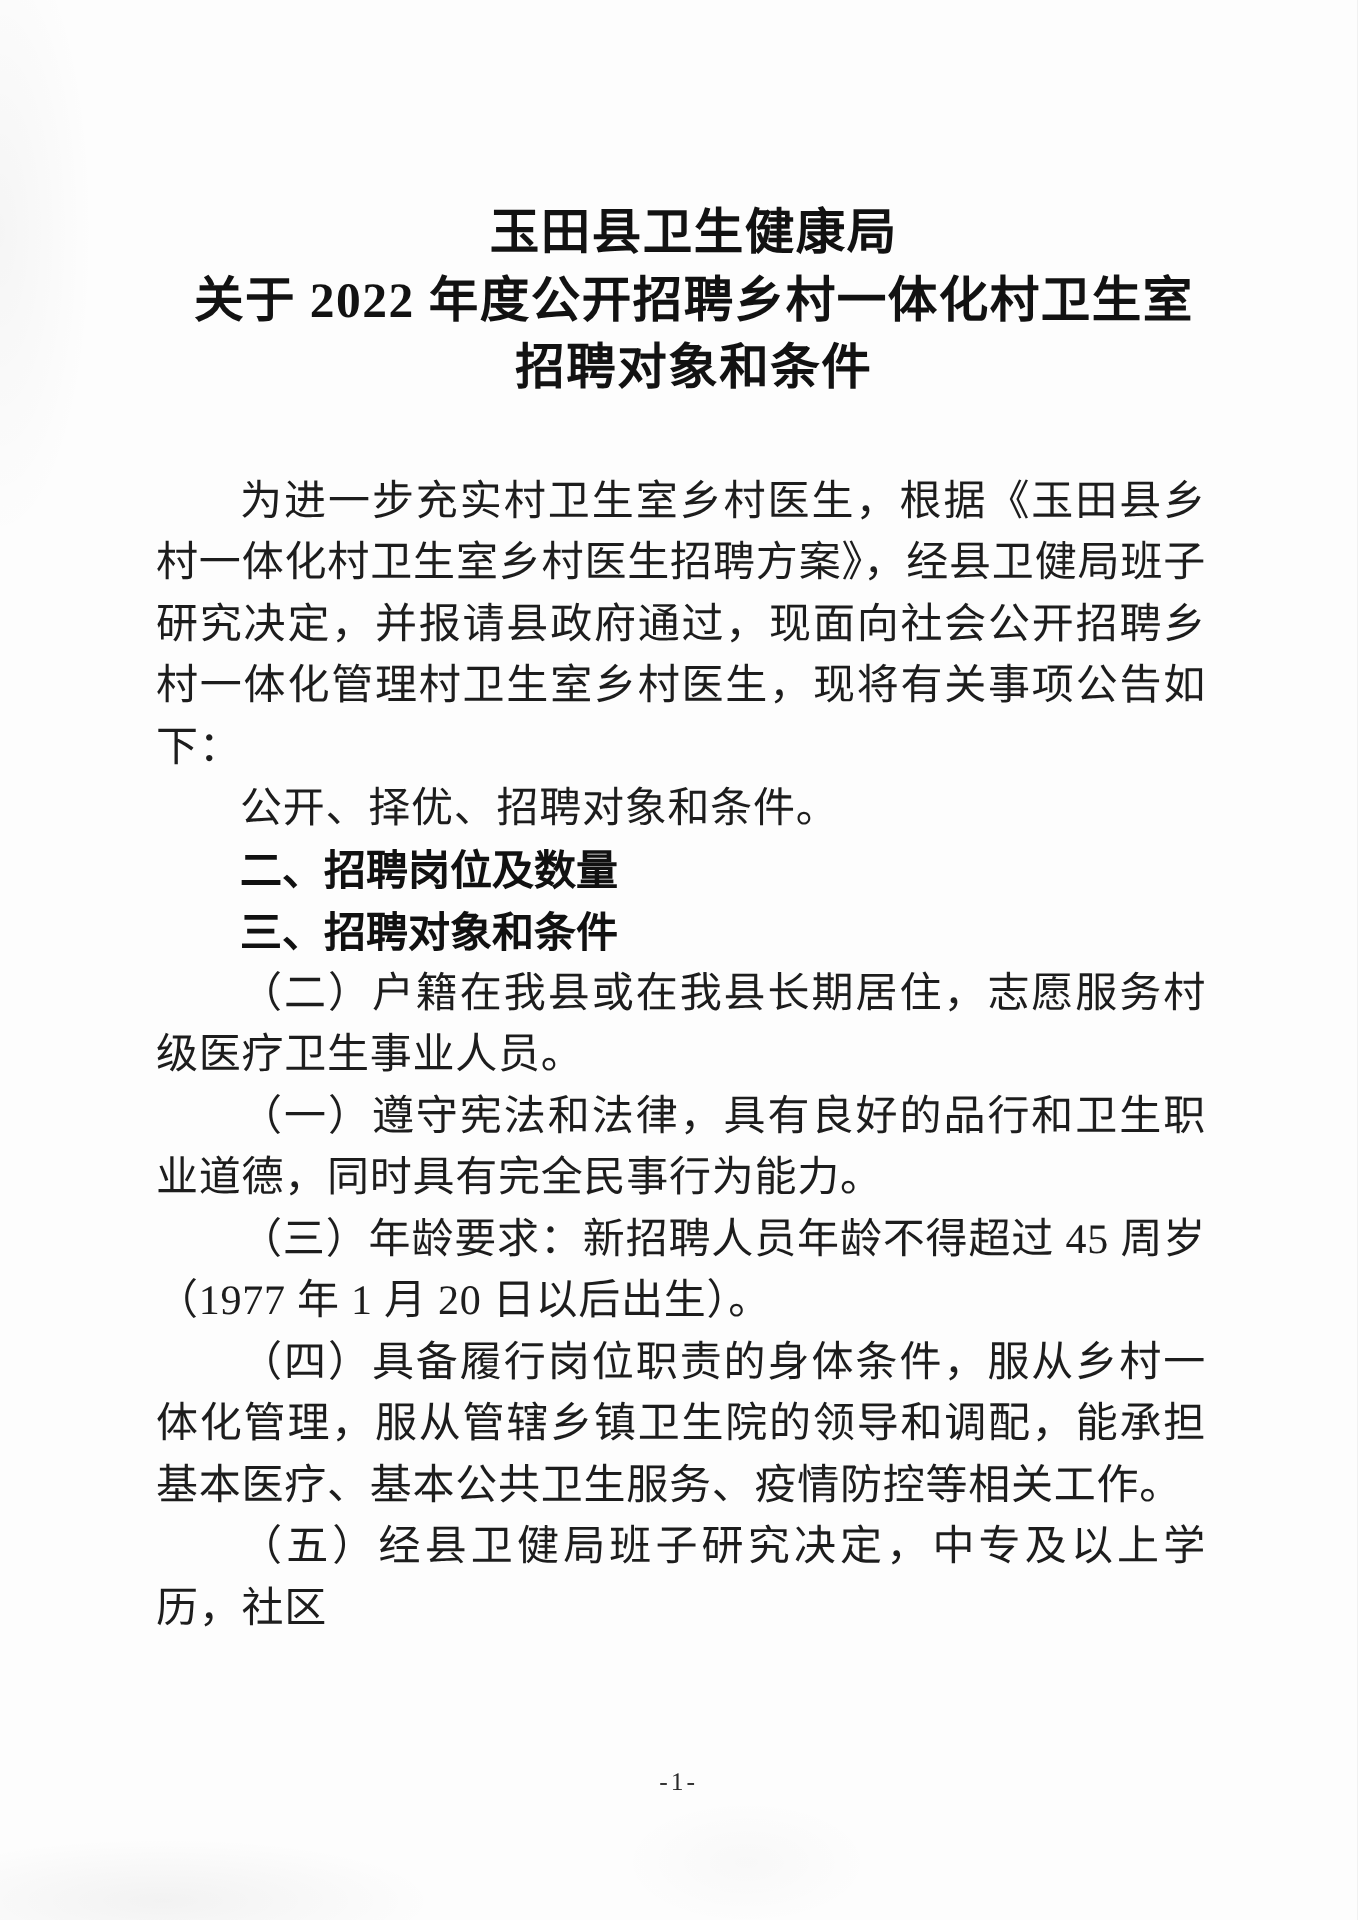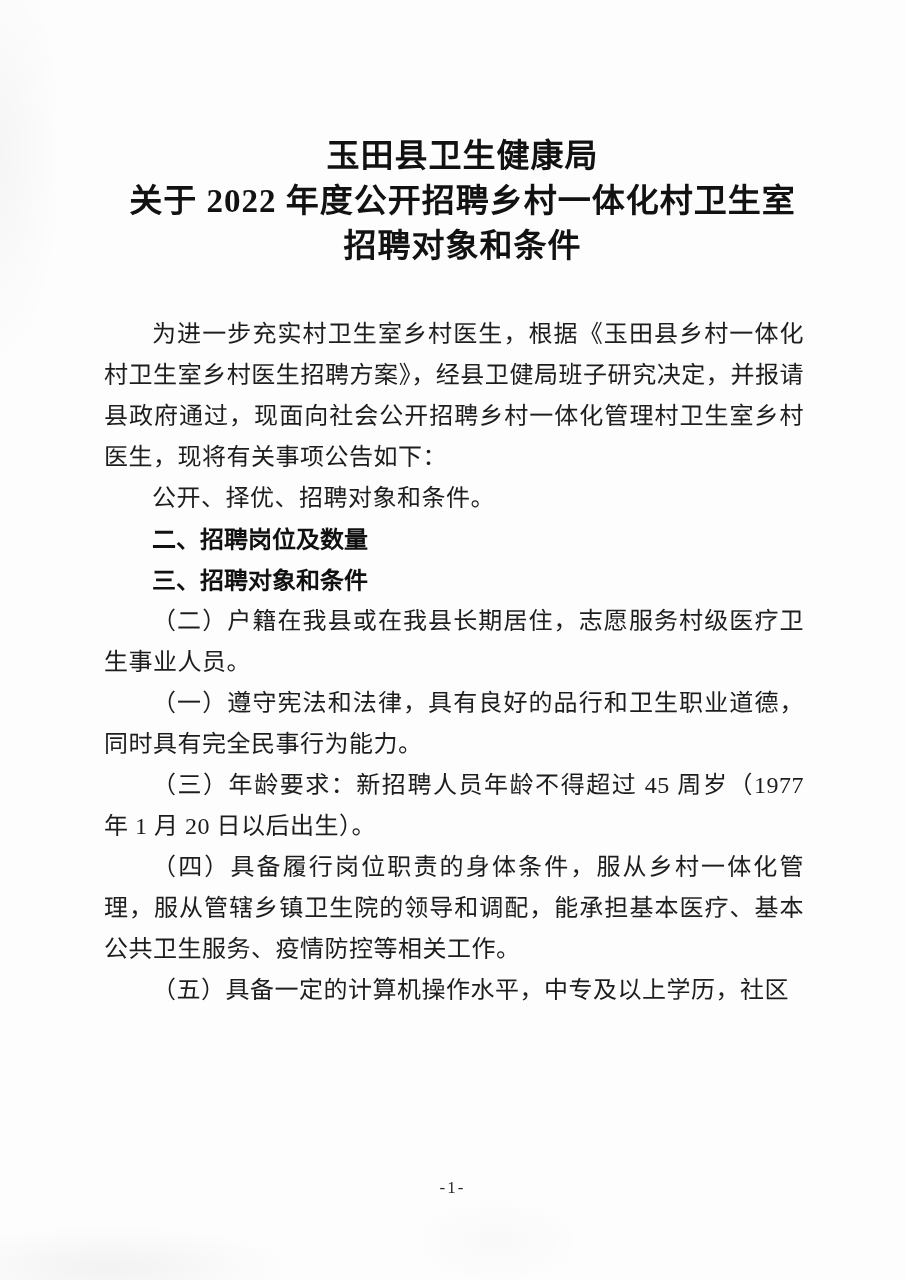--- a/index.html
+++ b/index.html
@@ -35,21 +35,21 @@
     letter-spacing: 1px;
   }
   .doc-title .title-line {
     display: block;
   }
   .doc-content {
     position: absolute;
     top: 314px;
     left: 104px;
     width: 700px;
-    font-size: 24px;
+    font-size: 28px;
     line-height: 41px;
     text-align: justify;
     text-justify: inter-ideograph;
     letter-spacing: 0.5px;
   }
   .doc-content p {
     margin: 0;
     text-indent: 2em;
   }
   .doc-content p.heading {
@@ -83,18 +83,18 @@
 
   <div class="doc-content">
     <p class="body">为进一步充实村卫生室乡村医生，根据《玉田县乡村一体化村卫生室乡村医生招聘方案》，经县卫健局班子研究决定，并报请县政府通过，现面向社会公开招聘乡村一体化管理村卫生室乡村医生，现将有关事项公告如下：</p>
     <p class="body">公开、择优、招聘对象和条件。</p>
     <p class="heading">二、招聘岗位及数量</p>
     <p class="heading">三、招聘对象和条件</p>
     <p class="body">（二）户籍在我县或在我县长期居住，志愿服务村级医疗卫生事业人员。</p>
     <p class="body">（一）遵守宪法和法律，具有良好的品行和卫生职业道德，同时具有完全民事行为能力。</p>
     <p class="body">（三）年龄要求：新招聘人员年龄不得超过 45 周岁（1977 年 1 月 20 日以后出生）。</p>
     <p class="body">（四）具备履行岗位职责的身体条件，服从乡村一体化管理，服从管辖乡镇卫生院的领导和调配，能承担基本医疗、基本公共卫生服务、疫情防控等相关工作。</p>
-    <p class="body">（五）具备一定的计算机操作水平，中专及以上学历，社区</p>
+    <p class="body">（五）经县卫健局班子研究决定，中专及以上学历，社区</p>
   </div>
 
   <div class="page-footer">-1-</div>
 
 </div>
 
 </body></html>

